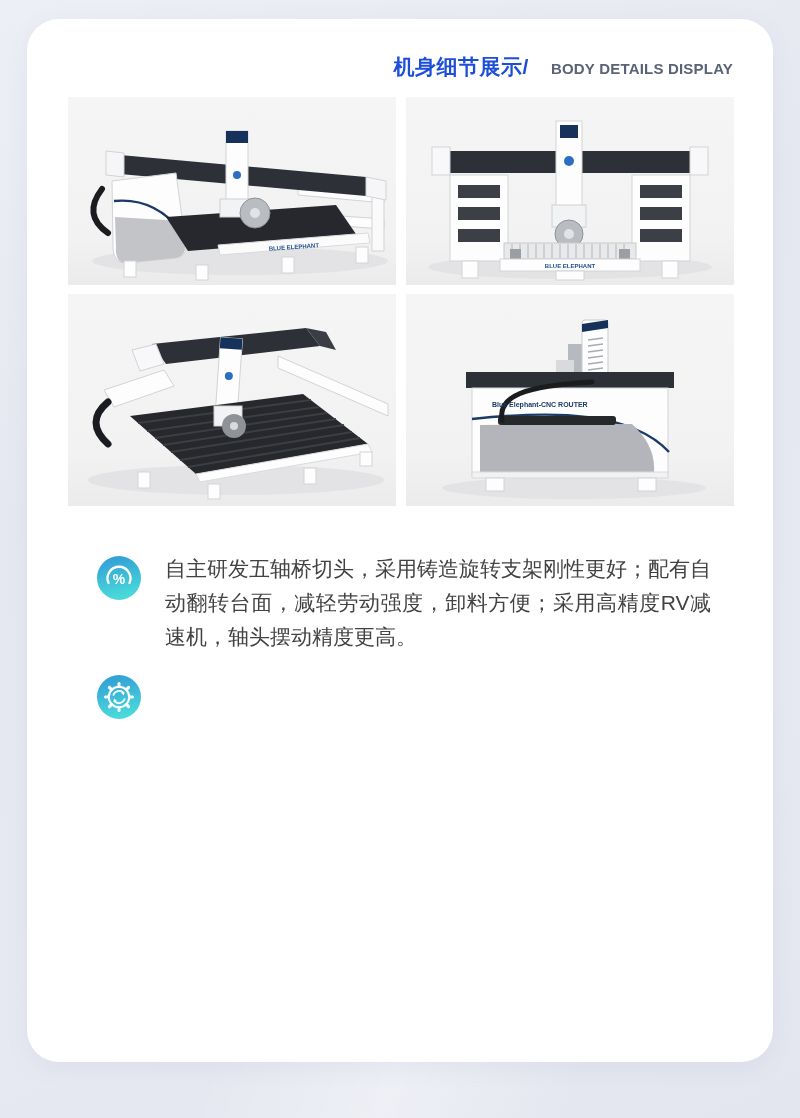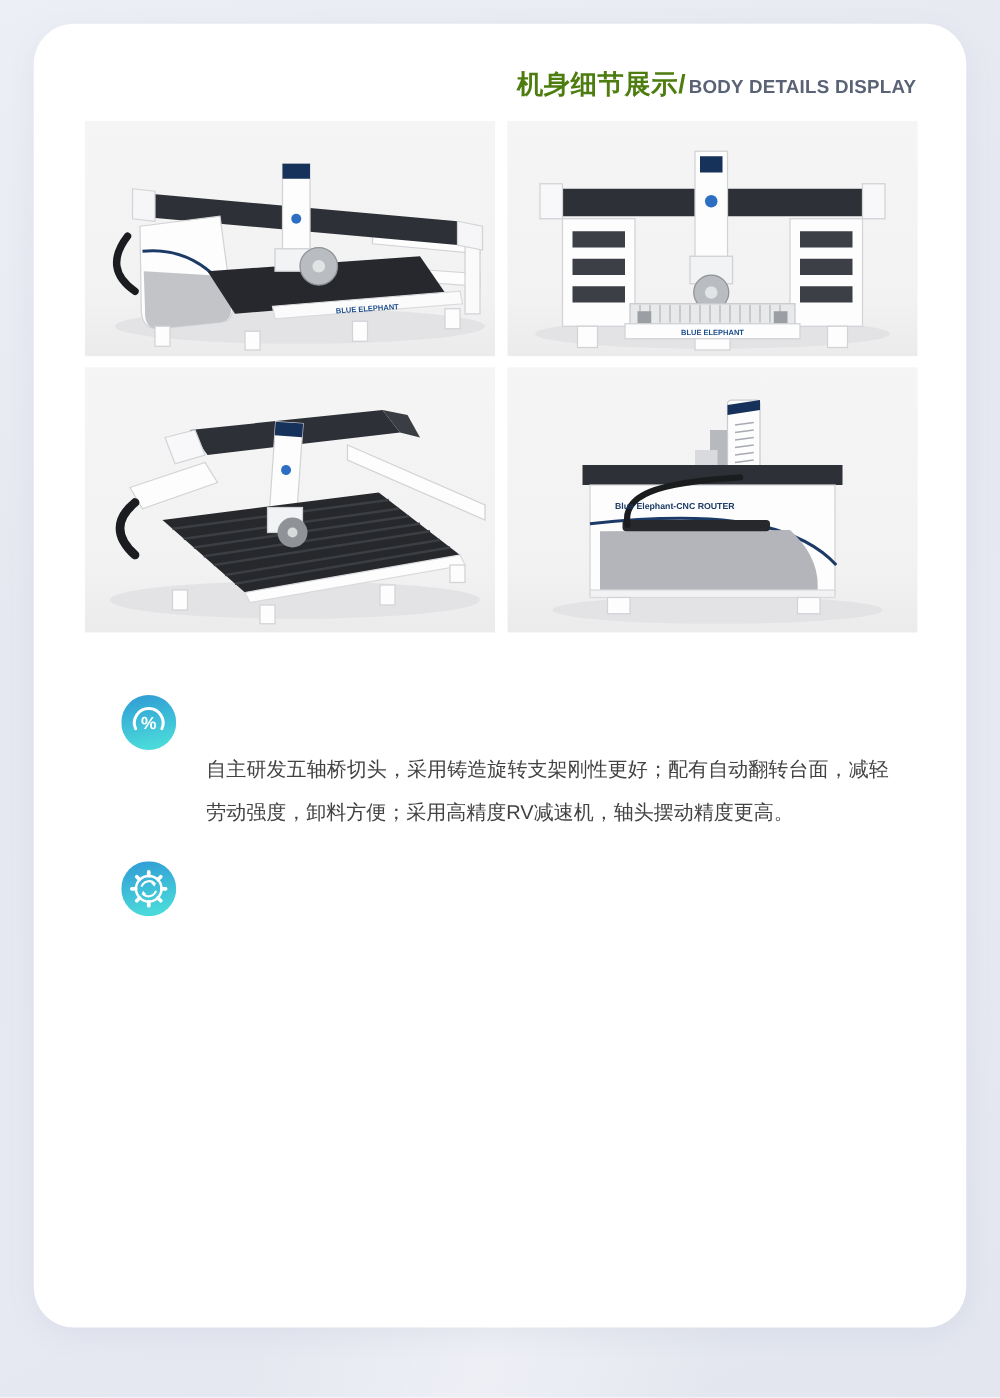--- a/index.html
+++ b/index.html
@@ -19,38 +19,38 @@
   .card {
     position:absolute; left:27px; top:19px; width:746px; height:1043px;
     background:#ffffff; border-radius:32px;
     box-shadow:0 6px 24px rgba(90,100,140,0.07);
   }
   
   .header {
     position:absolute; top:34px; right:40px;
     display:flex; align-items:baseline; white-space:nowrap;
   }
-  .header .zh { font-size:21px; font-weight:700; color:#4d7c0f; letter-spacing:0.5px; }
-  .header .en { font-size:15px; font-weight:700; color:#5a6376; margin-left:2px; letter-spacing:0.2px; }
+  .header .zh { font-size:21px; font-weight:700; color:#1d4ed8; letter-spacing:0.5px; }
+  .header .en { font-size:15px; font-weight:700; color:#5a6376; margin-left:22px; letter-spacing:0.2px; }
   
   .gallery {
     position:absolute; left:41px; top:78px;
     display:grid; grid-template-columns:328px 328px; grid-template-rows:188px 212px;
     column-gap:10px; row-gap:9px;
   }
   .tile { background:#f3f3f4; overflow:hidden; }
   .tile svg { display:block; width:100%; height:100%; }
   
   .features { position:absolute; left:70px; top:533px; width:614px; }
   .feature-item { display:flex; align-items:flex-start; margin-bottom:17px; }
   .feature-icon { width:44px; height:44px; flex:none; margin-top:4px; }
   .feature-text {
     margin-left:24px; width:546px;
-    font-size:16px; line-height:34px; color:#424242;
-    text-align:justify; text-justify:inter-ideograph;margin-top:48px;
+    font-size:21px; line-height:34px; color:#424242;
+    text-align:justify; text-justify:inter-ideograph;
   }
   text { font-family:"Liberation Sans","DejaVu Sans",sans-serif; }
 </style>
 </head>
 <body>
 
 <div class="bg-streak"></div>
 
 <div class="card">
 

